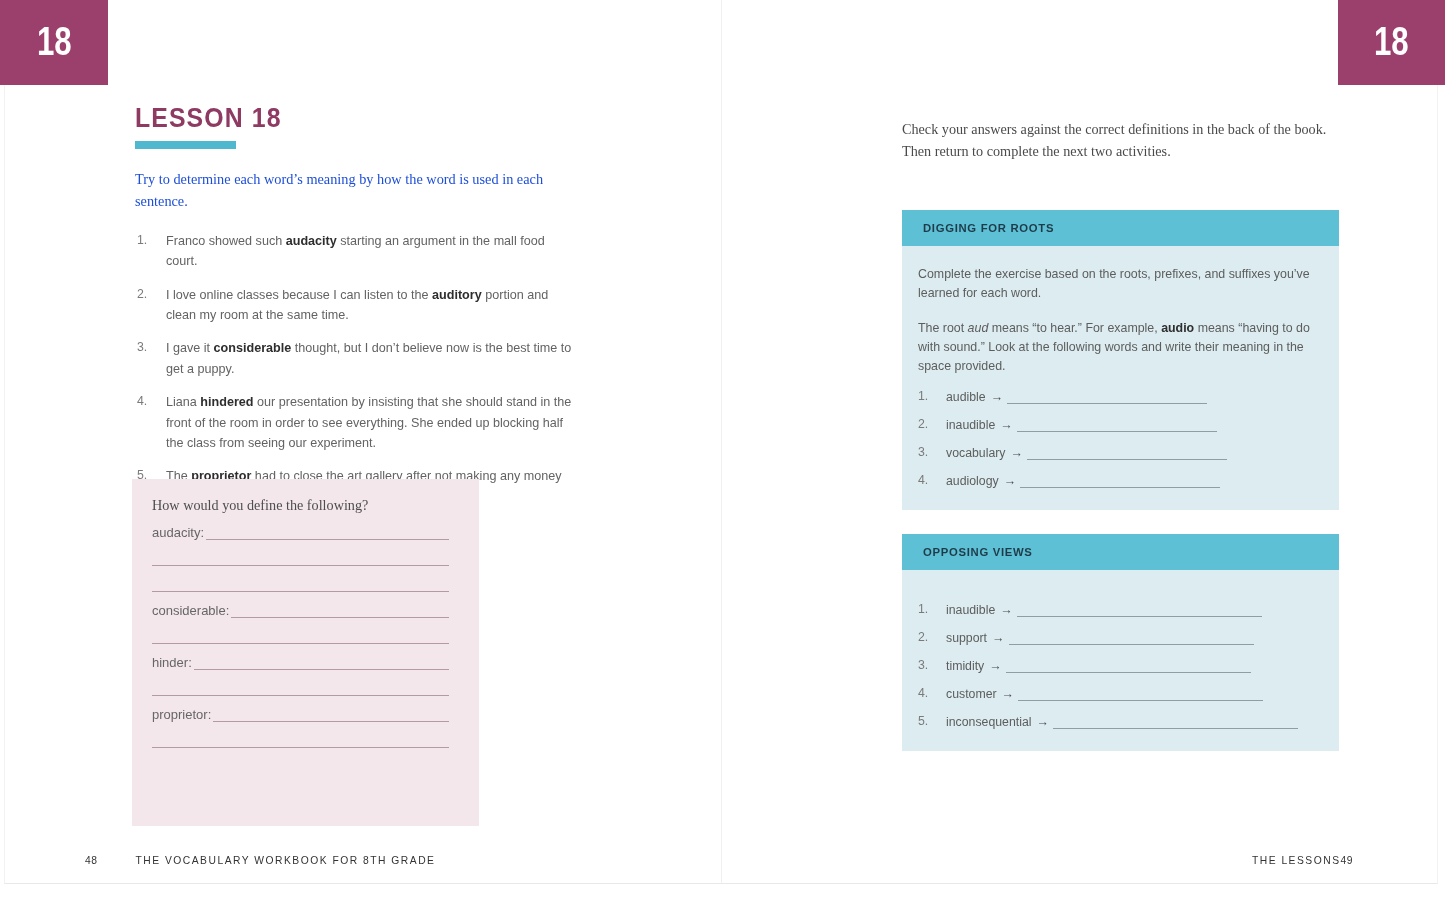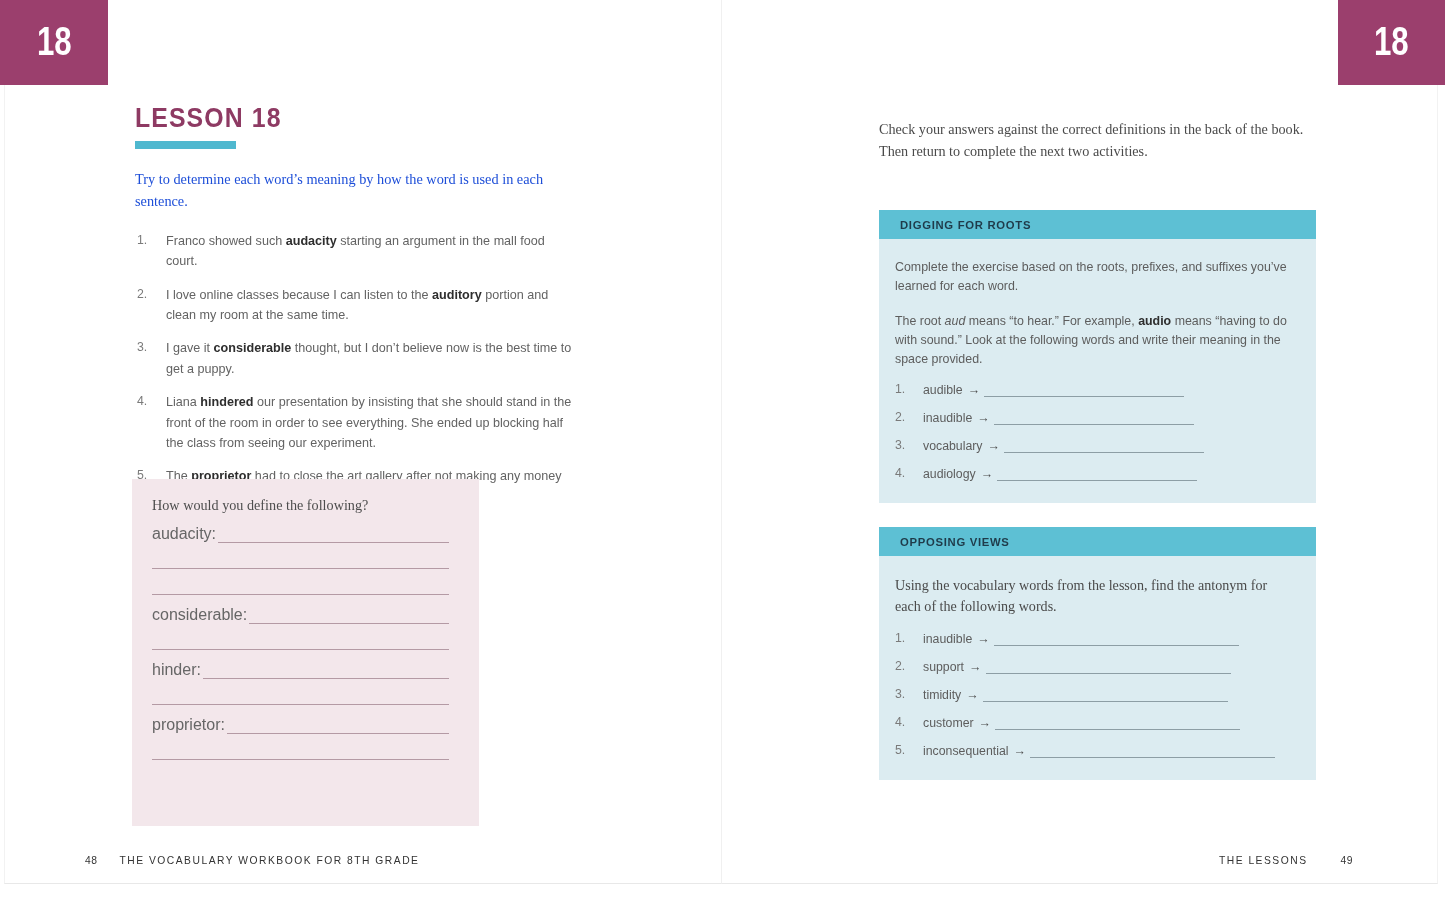--- a/index.html
+++ b/index.html
@@ -143,21 +143,21 @@
     margin: 0 0 8px 0;
     font-family: "Liberation Serif", serif;
     font-weight: 400;
     font-size: 14.2px;
     color: #4d4d4d;
   }
   .define-row {
     margin-top: 11px;
     display: flex;
     align-items: flex-end;
-    font-size: 16px;
+    font-size: 13px;
     color: #666666;
     justify-content: space-between;
   }
   .define-row .word { white-space: nowrap; padding-right: 2px; }
   .define-row .rule {
     flex: 1 1 auto;
     border-bottom: 1px solid #b49aa4;
     height: 13px;
   }
   .define-blank {
@@ -169,43 +169,43 @@
   
   .footer {
     position: absolute;
     bottom: 38px;
     font-family: "Liberation Sans Narrow", "Liberation Sans", sans-serif;
     font-size: 10.3px;
     letter-spacing: 1.5px;
     color: #333333;
     font-weight: 500;
   }
-  .footer-left { left: 85px; display: flex; gap: 22px; align-items: baseline; }
-  .footer-right { right: 92px; display: flex; gap: 33px; align-items: baseline; }
+  .footer-left { left: 85px; display: flex; gap: 38px; align-items: baseline; }
+  .footer-right { right: 92px; display: flex; align-items: baseline; }
   .footer .pg { letter-spacing: 0.5px; }
 
   
   .right-content {
     position: absolute;
-    left: 879px;
+    left: 902px;
     top: 119px;
     width: 437px;
   }
   .check-text {
     font-family: "Liberation Serif", serif;
     font-size: 14.2px;
     line-height: 1.52;
     color: #4a4a4a;
     margin: 0;
   }
 
   .activity { margin-top: 0; }
   .activity-head {
     background: #5dc0d4;
-    height: 29px;
+    height: 36px;
     display: flex;
     align-items: center;
     padding-left: 21px;
     box-sizing: border-box;
     font-size: 11.3px;
     font-weight: 700;
     letter-spacing: 0.7px;
     color: #1f3b4a;
   }
   .activity-body {
@@ -382,21 +382,20 @@
       </div>
     </div>
 
     <div class="spacer-24"></div>
 
     <div class="activity">
       <div class="activity-head">
         <span>OPPOSING VIEWS</span>
       </div>
       <div class="activity-body">
-        <p>Using the vocabulary words from the lesson, find the antonym for each of the following words.</p>
 
         <ol class="blanks">
           <li>
             <span class="num">1.</span>
             <span class="term">inaudible</span>
             <span class="arrow">→</span>
             <span class="rule views-rule"></span>
           </li>
           <li>
             <span class="num">2.</span>

